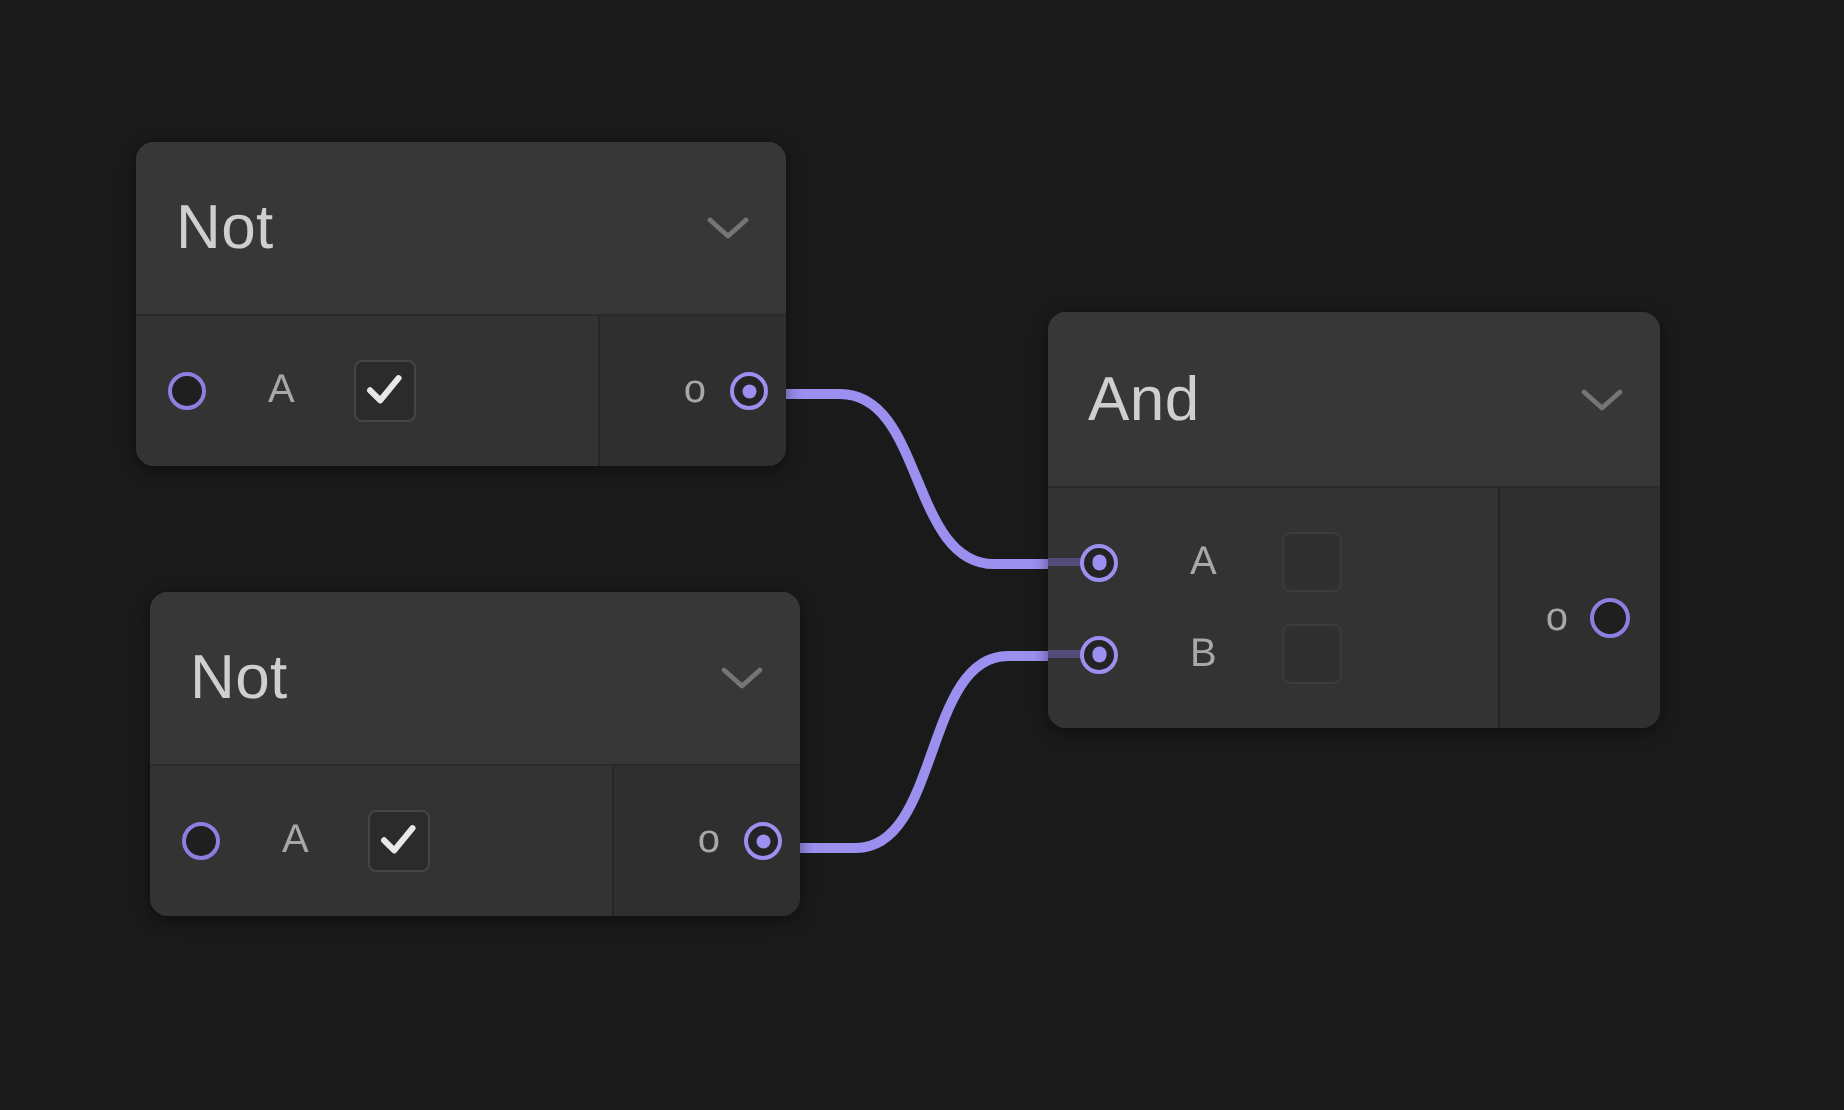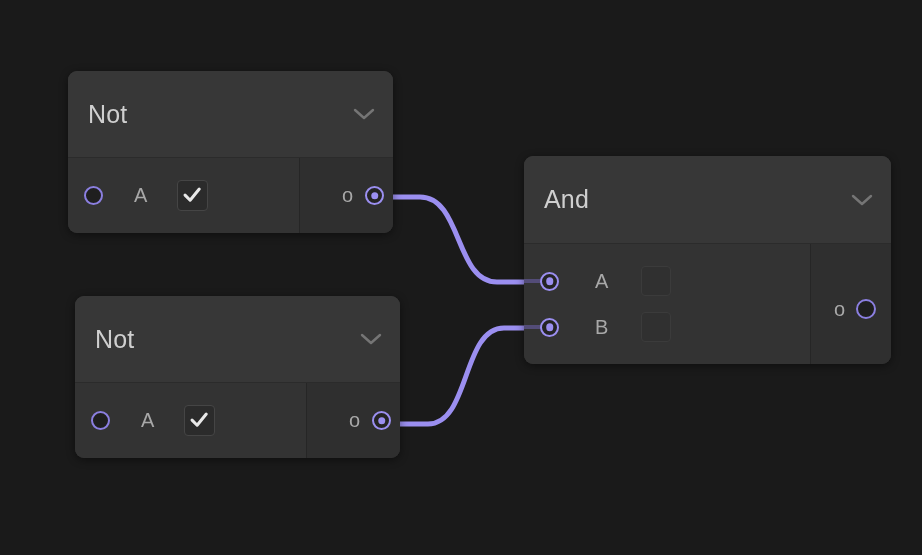--- a/index.html
+++ b/index.html
@@ -46,21 +46,21 @@
     height: 100%;
     background: #373737;
     display: flex;
     align-items: center;
     padding: 0 18px 0 20px;
     box-sizing: border-box;
     border-bottom: 1px solid #2b2b2b;
   }
   .node-title {
     color: #cfcfcf;
-    font-size: 25px;
+    font-size: 31px;
     font-weight: 400;
     letter-spacing: 0.2px;
     flex: 1 1 auto;
     white-space: nowrap;
   }
   .chevron-icon {
     width: 22px;
     height: 14px;
     flex: 0 0 auto;
     opacity: 0.85;
@@ -150,21 +150,21 @@
     border: 1px solid #3b3b3b;
   }
   .check-icon {
     width: 70%;
     height: 70%;
   }
 
   
   #node-not-1 { left: 68px;  top: 71px;  width: 325px; height: 162px; }
   #node-not-2 { left: 75px;  top: 296px; width: 325px; height: 162px; }
-  #node-and   { left: 524px; top: 156px; width: 367px; height: 208px; }
+  #node-and   { left: 524px; top: 156px; width: 306px; height: 208px; }
 
   #node-not-1 .node-header,
   #node-not-2 .node-header { height: 87px; }
   #node-and   .node-header { height: 88px; }
 
   #node-not-1 .node-body,
   #node-not-2 .node-body { height: 75px; }
   #node-and   .node-body  { height: 120px; }
 
   #node-not-1 .outputs-col,

